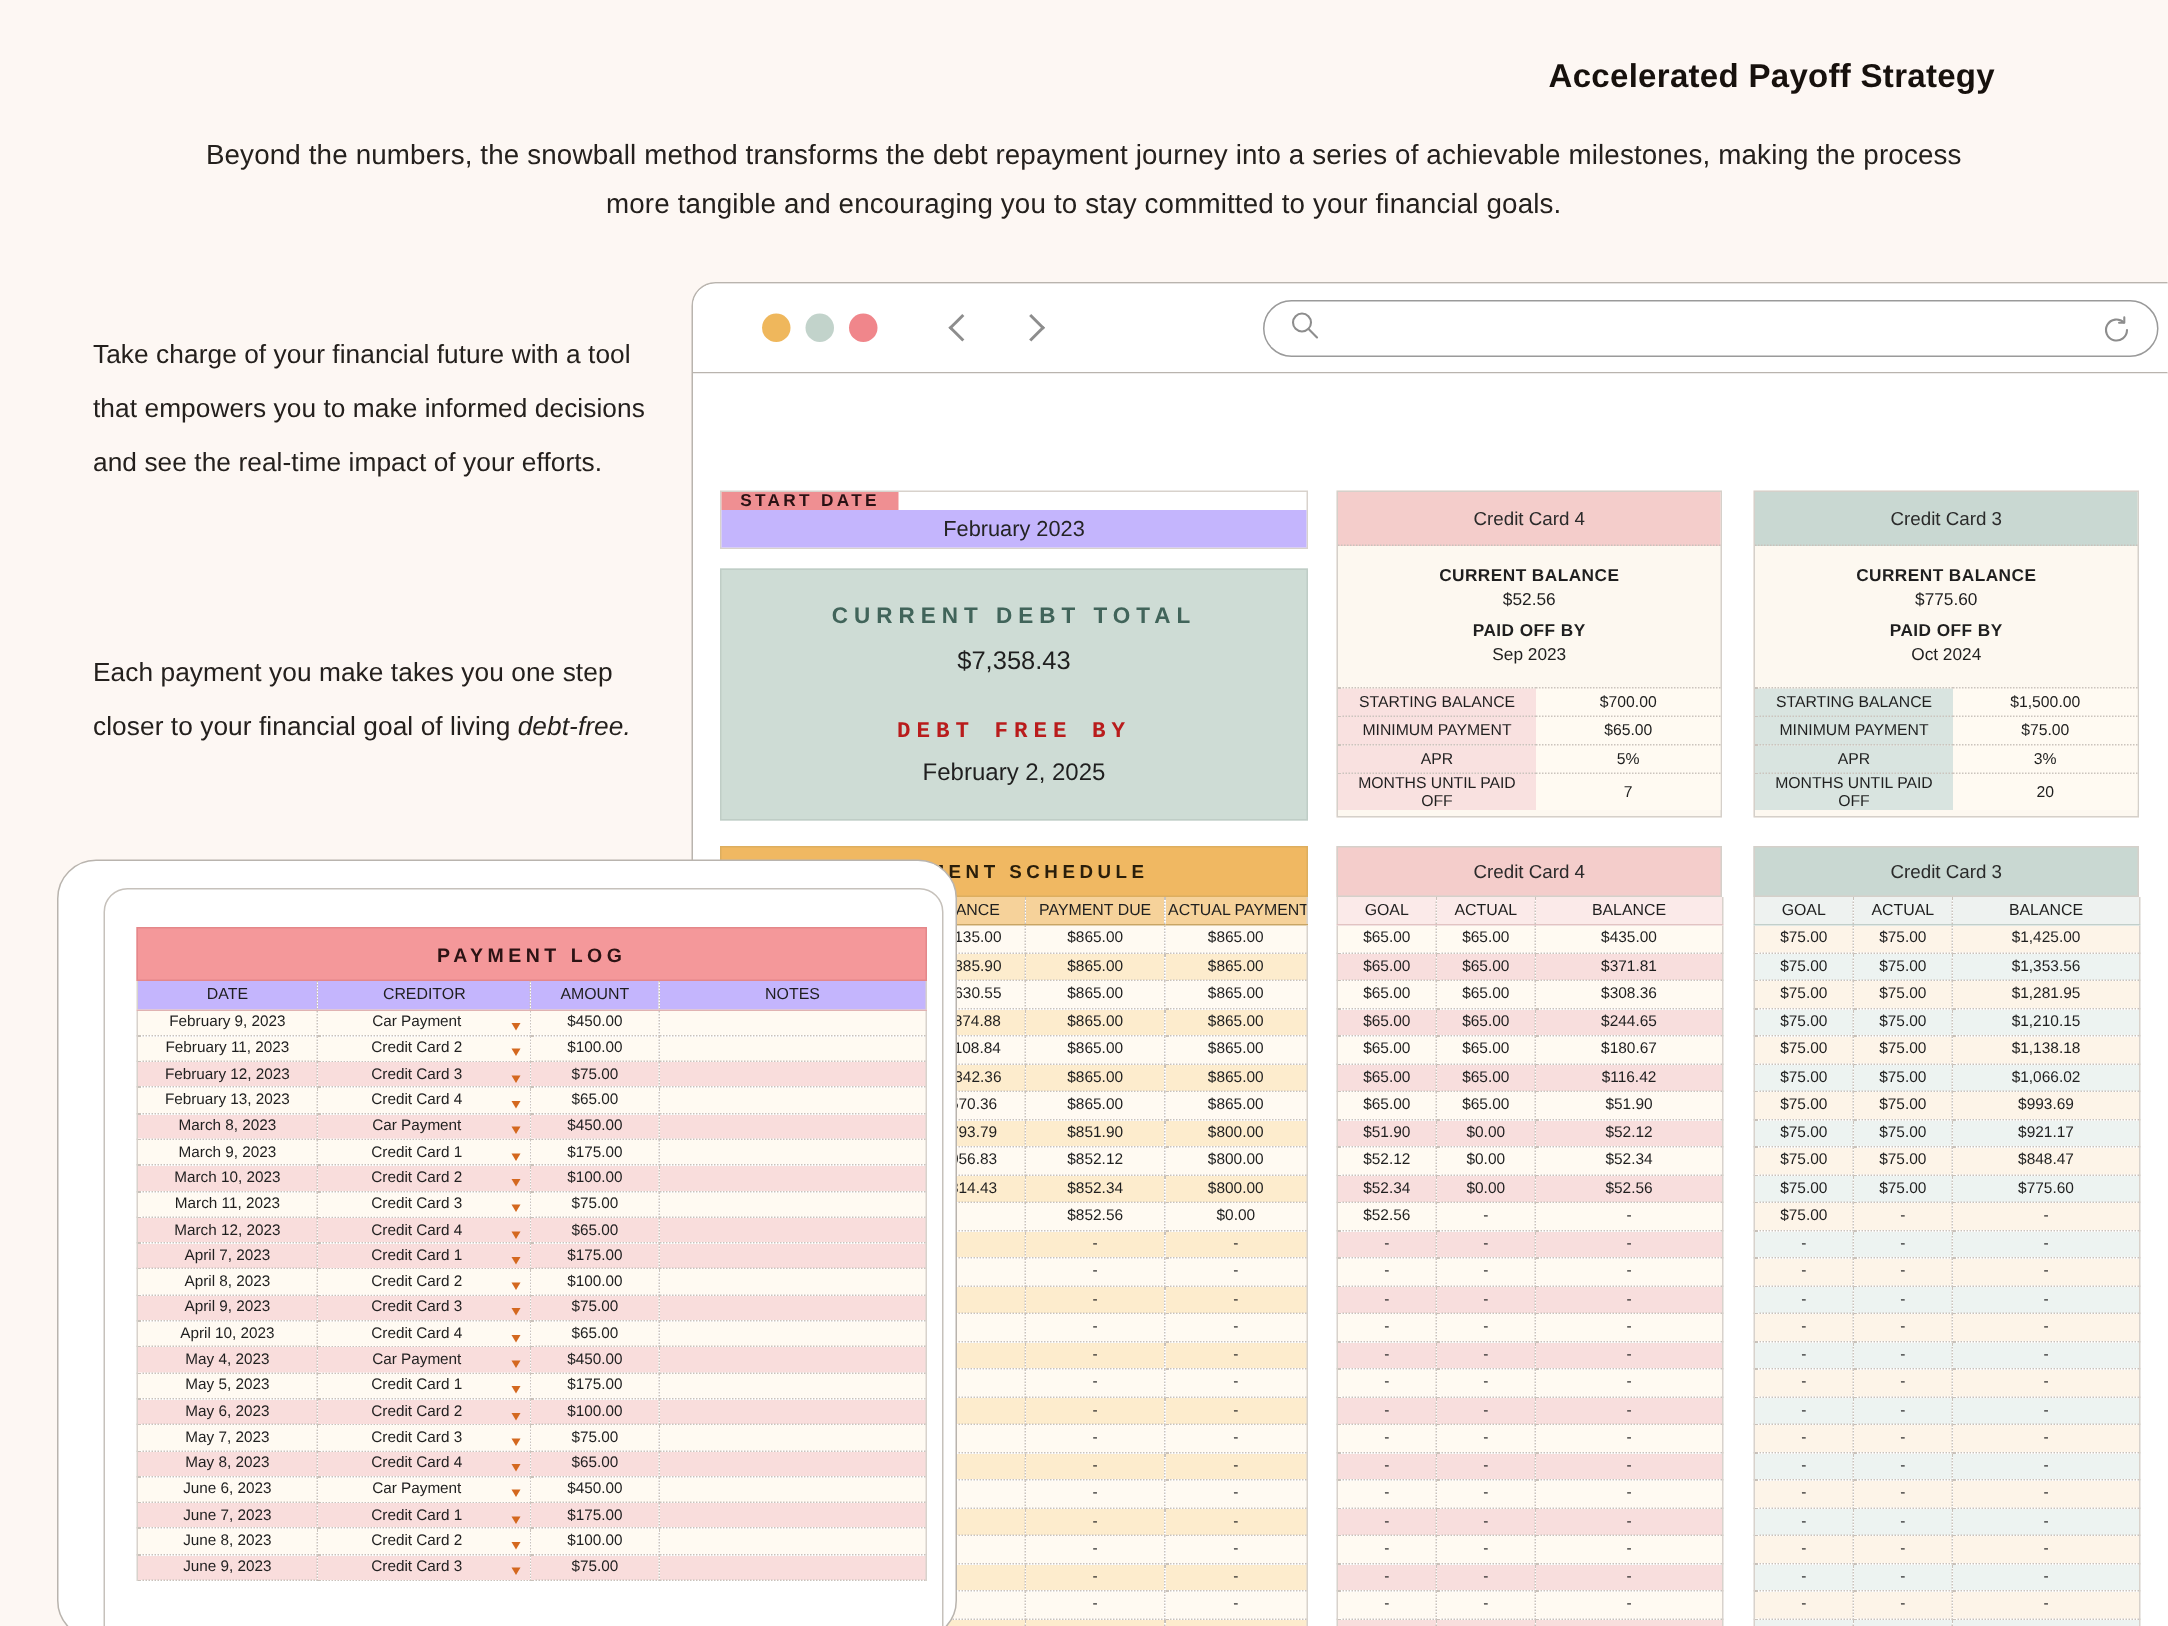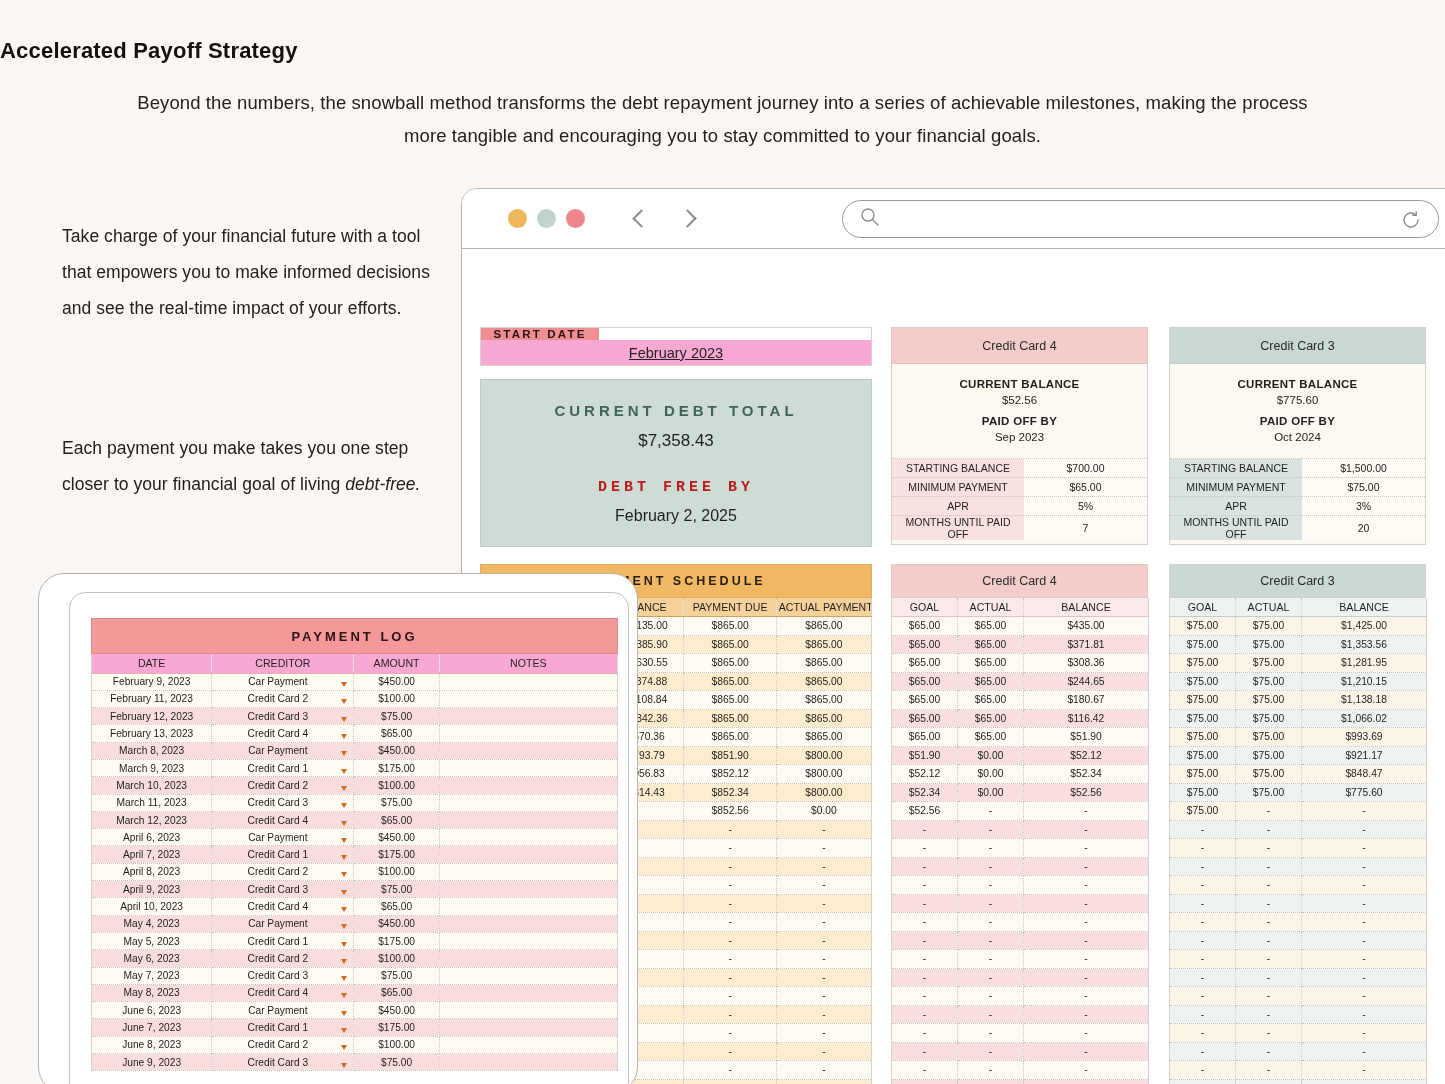--- a/index.html
+++ b/index.html
@@ -8,21 +8,21 @@
     background: #fdf7f3;
     font-family: "Liberation Sans", sans-serif;
     color: #1f1f1f;
     overflow: hidden;
   }
   #stage { position: relative; width: 1445px; height: 1084px; overflow: hidden; }
 
   
   .headline {
     position: absolute; top: 38px; left: 0; width: 1330px;
-    text-align: left; font-size: 22px; font-weight: bold;
+    text-align: right; font-size: 22px; font-weight: bold;
     letter-spacing: .2px; color: #17110d;
   }
   .subhead {
     position: absolute; top: 86px; left: 120px; width: 1205px;
     text-align: center; font-size: 18.5px; line-height: 33px;
     color: #24201d; font-weight: 400; letter-spacing: .1px;
   }
 
   
   .leftcopy {
@@ -78,22 +78,22 @@
 
   
   #start-date-row { left: 18px; top: 78px; width: 392px; height: 39px; display: flex;
     border: 1px solid #d8d2cc; flex-direction: column; }
   .sd-label {
     width: 118px; background: #ef8f92; color: #2a1214;
     font-size: 11.5px; font-weight: bold; letter-spacing: 2.2px;
     display: flex; align-items: center; justify-content: center;
   }
   .sd-value {
-    flex: 1; background: #f9a8d4; display: flex; align-items: center; justify-content: center;
-    font-size: 14.5px; color: #242424; text-decoration: underline;
+    flex: 1; background: #c4b5fd; display: flex; align-items: center; justify-content: center;
+    font-size: 14.5px; color: #242424;
   }
 
   
   #debt-total { left: 18px; top: 130px; width: 392px; height: 168px;
     background: #cedcd5; border: 1px solid #bfcdc6; text-align: center;
     display: flex; flex-direction: column; justify-content: center; gap: 2px; }
   .dt-title { font-size: 15px; font-weight: bold; letter-spacing: 4px; color: #41645a; }
   .dt-amount { font-size: 17px; color: #1f1f1f; margin-top: 10px; }
   .dt-title2 { font-size: 15px; font-weight: bold; letter-spacing: 4px; color: #b91c1c; margin-top: 26px; font-family: Liberation Mono, monospace; }
   .dt-date { font-size: 16px; color: #1f1f1f; margin-top: 9px; }
@@ -163,21 +163,21 @@
     background: #ffffff; border: 1.4px solid #c6c1bb;
     border-radius: 16px; overflow: hidden;
   }
   .plog { position: absolute; left: 21px; top: 25px; width: 527px; }
   .plog-title {
     height: 36px; background: #f4989a; display: flex; align-items: center;
     justify-content: center; font-size: 13px; font-weight: bold; letter-spacing: 3px;
     color: #2c1314; border: 1px solid #e4878a;
   }
   .plog .grid { border-left: 1px solid #d8d2cc; border-right: 1px solid #d8d2cc; }
-  .plog .grid th { background: #f9a8d4; border-bottom: 1px solid #e0b3b2; font-size: 10.6px; height: 19px; }
+  .plog .grid th { background: #c4b5fd; border-bottom: 1px solid #e0b3b2; font-size: 10.6px; height: 19px; }
   .plog .grid td { height: 17.3px; font-size: 10.2px; }
   .plog .grid tr.odd td  { background: #fffaf2; }
   .plog .grid tr.even td { background: #f9dddc; }
   .caret {
     display: inline-block; width: 0; height: 0; float: right; margin: 6px 4px 0 0;
     border-left: 3.5px solid transparent; border-right: 3.5px solid transparent;
     border-top: 5px solid #d4681f;
   }
   .cred-cell { position: relative; text-align: center !important; }
 </style>
@@ -871,26 +871,20 @@
                 <td class=" cred-cell">Credit Card 3<span class="caret"></span></td>
                 <td>$75.00</td>
                 <td></td>
               </tr>
               <tr class="even">
                 <td>March 12, 2023</td>
                 <td class=" cred-cell">Credit Card 4<span class="caret"></span></td>
                 <td>$65.00</td>
                 <td></td>
               </tr>
-              <tr class="odd">
-                <td>April 6, 2023</td>
-                <td class=" cred-cell">Car Payment<span class="caret"></span></td>
-                <td>$450.00</td>
-                <td></td>
-              </tr>
               <tr class="even">
                 <td>April 7, 2023</td>
                 <td class=" cred-cell">Credit Card 1<span class="caret"></span></td>
                 <td>$175.00</td>
                 <td></td>
               </tr>
               <tr class="odd">
                 <td>April 8, 2023</td>
                 <td class=" cred-cell">Credit Card 2<span class="caret"></span></td>
                 <td>$100.00</td>

